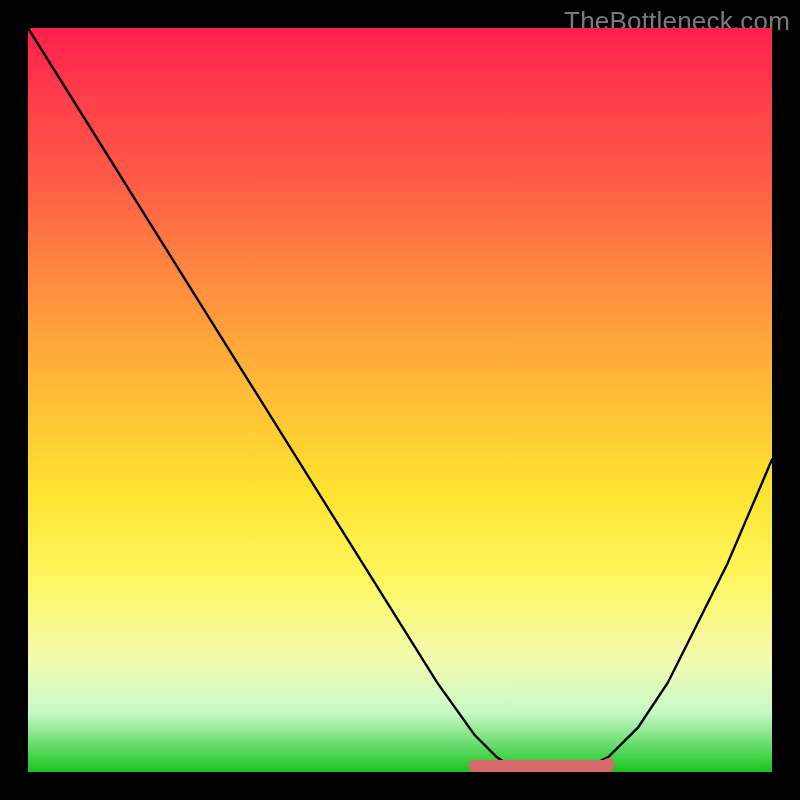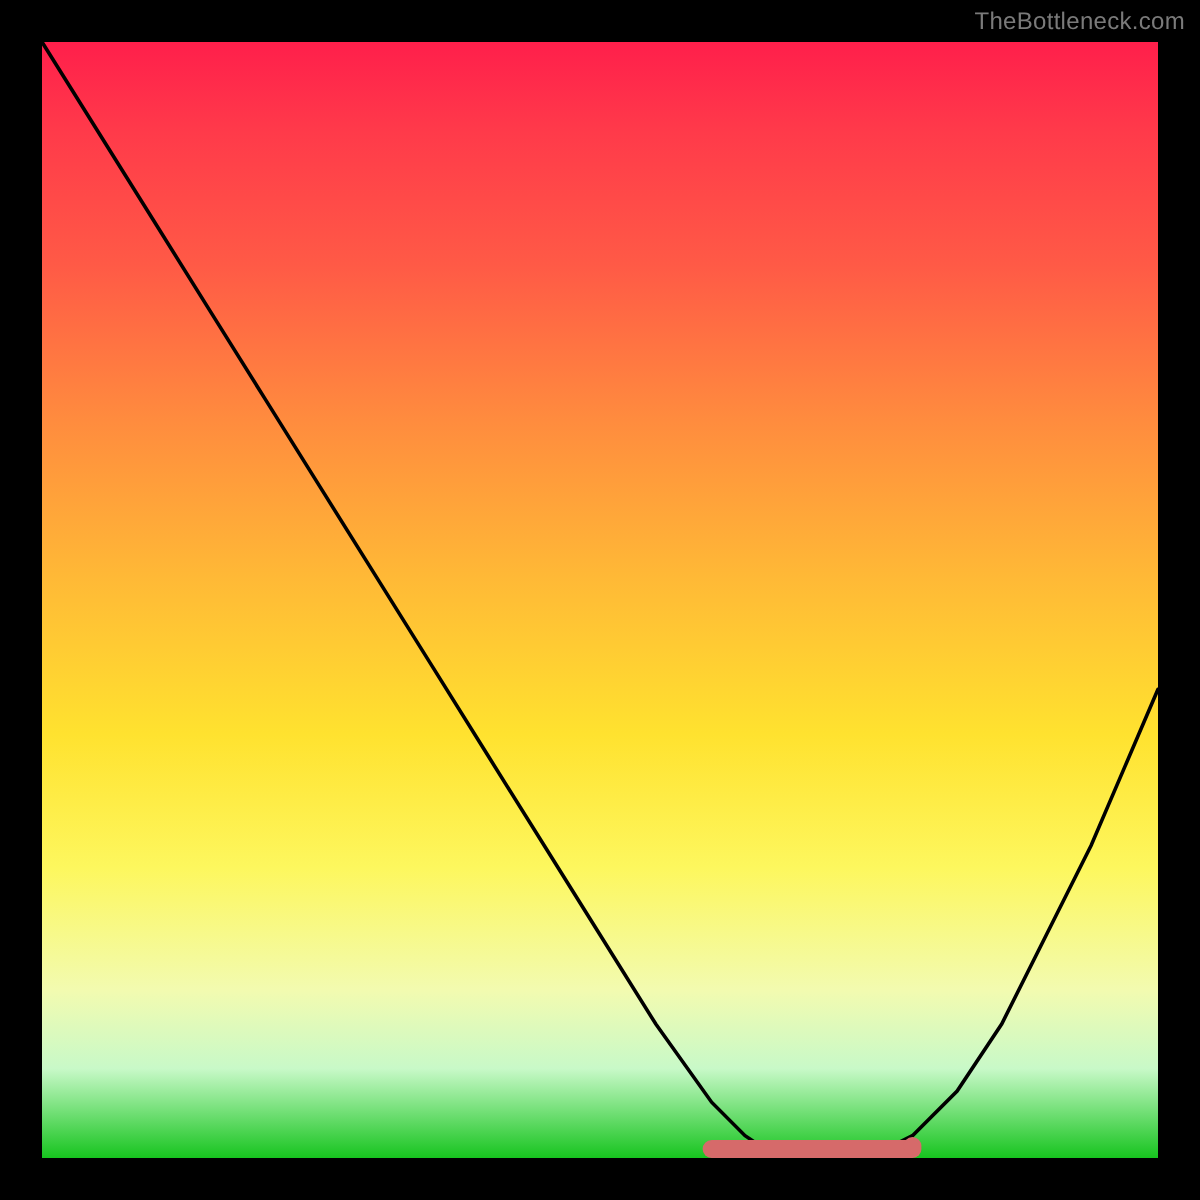--- a/index.html
+++ b/index.html
@@ -38,21 +38,21 @@
       #f2fbb0 85%,
       #c8f9c8 92%,
       #17c41f 100%
     );
   }
   .watermark {
     position: absolute;
     top: 6px;
     right: 10px;
     color: #7a7a7a;
-    font-size: 16px;
+    font-size: 26px;
     font-weight: 500;
     letter-spacing: 0.2px;
     user-select: none;
   }
   svg.curve {
     position: absolute;
     left: 0;
     top: 0;
     width: 744px;
     height: 744px;

